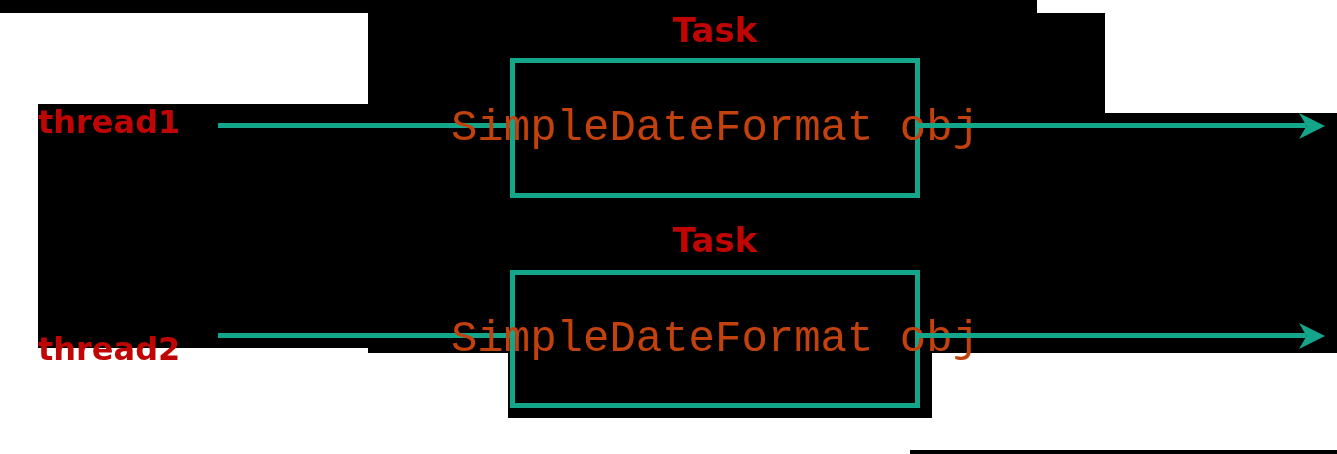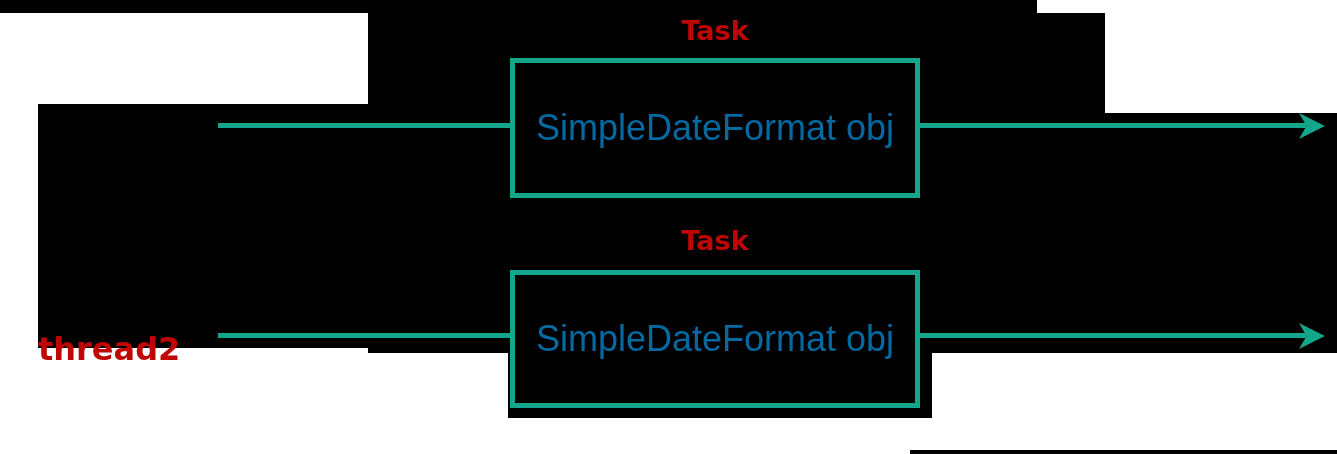--- a/index.html
+++ b/index.html
@@ -28,32 +28,32 @@
   .shaft1{left:918px;top:123px;width:388px;}
   .shaft2{left:918px;top:333px;width:388px;}
   .task-box{
     position:absolute;left:510px;width:410px;
     border:5px solid #14A68A;box-sizing:border-box;
     display:flex;align-items:center;justify-content:center;
   }
   .box1{top:58px;height:140px;}
   .box2{top:270px;height:138px;}
   .box-label{
-    font-family:Liberation Sans, sans-serif;
-    font-size:36px;color:#0369a1;letter-spacing:0px;white-space:nowrap;
+    font-family:Liberation Mono, monospace;
+    font-size:44px;color:#c2410c;letter-spacing:0px;white-space:nowrap;
   }
   .arrowhead{position:absolute;width:28px;height:28px;}
   .head1{left:1298px;top:112px;}
   .head2{left:1298px;top:322px;}
 
   
   .task-label{
     position:absolute;left:510px;width:410px;height:36px;
     display:flex;align-items:center;justify-content:center;
-    color:#C00505;font-size:27px;font-weight:bold;
+    color:#C00505;font-size:34px;font-weight:bold;
   }
   .task1{top:12px;}
   .task2{top:222px;}
   .thread-label{
     position:absolute;left:38px;height:40px;
     display:flex;align-items:center;
     color:#C00505;font-size:32px;font-weight:bold;white-space:nowrap;
   }
   .thread1{top:102px;}
   .thread2{top:329px;}
@@ -66,20 +66,21 @@
   <div class="blk blk-top-strip"></div>
   <div class="blk blk-top-block"></div>
   <div class="blk blk-mid-band"></div>
   <div class="blk blk-mid-band-r"></div>
   <div class="blk blk-ledge-left"></div>
   <div class="blk blk-ledge-right"></div>
   <div class="blk blk-box2-back"></div>
   <div class="blk blk-bottom-strip"></div>
 
   <div class="task-label task1">Task</div>
+  <div class="thread-label thread1">thread1</div>
   <div class="teal-line line1"></div>
   <div class="task-box box1">
     <span class="box-label">SimpleDateFormat obj</span>
   </div>
   <div class="teal-line shaft1"></div>
   <svg class="arrowhead head1" viewBox="0 0 28 28">
     <polygon points="1,1 27,14 1,27 8.5,14" fill="#14A68A"></polygon>
   </svg>
 
   <div class="task-label task2">Task</div>

